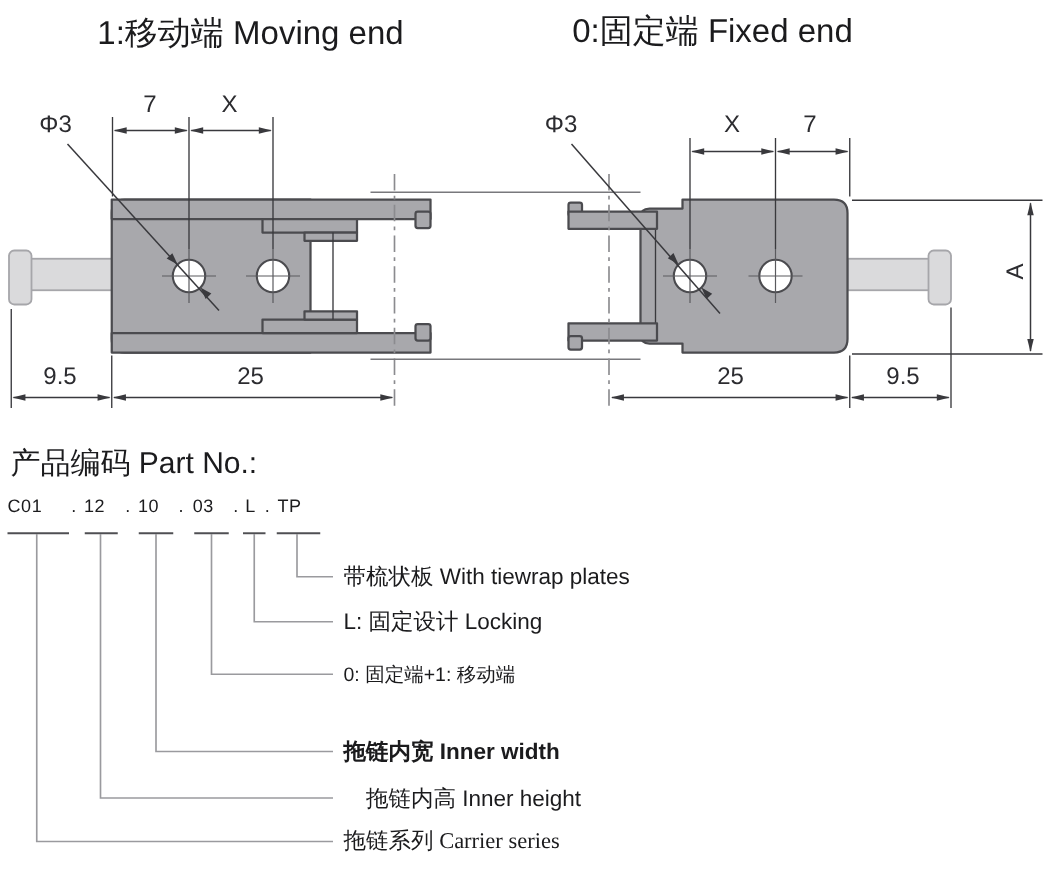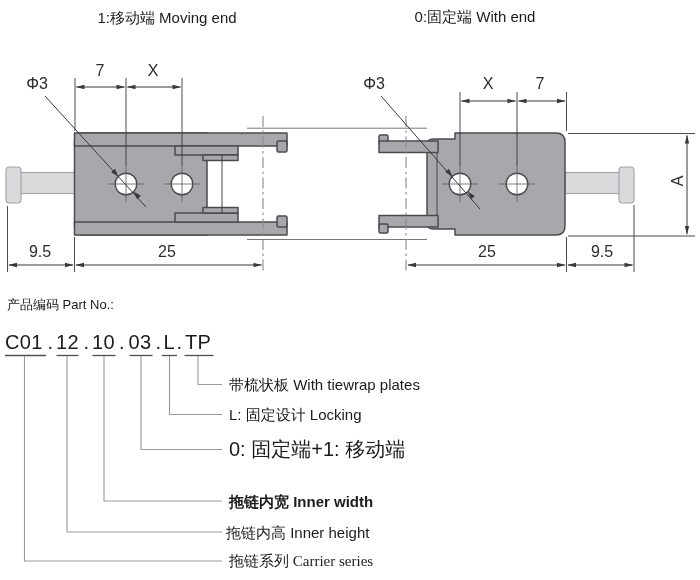--- a/index.html
+++ b/index.html
@@ -6,27 +6,27 @@
     --part-fill:#a8a8ac; --pin-fill:#dadadc; --outline:#4b4b4f;
     --dim:#39393d; --centerline:#8b8b8f; --callout:#9a9a9e; --text:#1b1b1d;
   }
   html,body{margin:0;padding:0;background:#ffffff;}
   .stage{
     position:relative;width:700px;height:580px;background:#ffffff;overflow:hidden;
     font-family:"Liberation Sans","DejaVu Sans",sans-serif;color:var(--text);
   }
   .stage svg{position:absolute;left:0;top:0;}
   .t{position:absolute;white-space:nowrap;line-height:1.15;}
-  .title{font-size:15px;font-weight:500;transform:translateX(-50%);}
+  .title{font-size:22px;font-weight:500;transform:translateX(-50%);}
   .dim{font-size:16px;color:#2c2c30;transform:translate(-50%,-50%);}
   .dim-a{font-size:16px;color:#2c2c30;transform:translate(-50%,-50%) rotate(-90deg);}
-  .heading{font-size:13px;}
-  .code-seg{font-size:20px;letter-spacing:.4px;}
+  .heading{font-size:20px;}
+  .code-seg{font-size:12px;letter-spacing:.4px;}
   .lbl{font-size:15px;}
-  .lbl2{font-size:20px;line-height:23px;text-align:right;}
+  .lbl2{font-size:13px;line-height:23px;text-align:right;}
   
   .part{fill:var(--part-fill);stroke:var(--outline);stroke-width:1.5;stroke-linejoin:round;}
   .pin{fill:var(--pin-fill);stroke:#a6a6aa;stroke-width:1.2;}
   .hole{fill:#ffffff;stroke:var(--outline);stroke-width:1.4;}
   .cross{stroke:#5a5a5e;stroke-width:.8;}
   .cl{stroke:var(--centerline);stroke-width:1.1;stroke-dasharray:11 3.5 2.5 3.5;}
   .thin{stroke:#78787c;stroke-width:1;}
   .ext{stroke:var(--dim);stroke-width:.9;}
   .dl{stroke:var(--dim);stroke-width:1;}
   .ldr{stroke:var(--dim);stroke-width:1;}
@@ -149,21 +149,21 @@
       <polyline class="co" points="198,356 198,384.5 222,384.5"></polyline>
       <polyline class="co" points="169.5,356 169.5,414.5 222,414.5"></polyline>
       <polyline class="co" points="141,356 141,449.5 222,449.5"></polyline>
       <polyline class="co" points="104,356 104,501 222,501"></polyline>
       <polyline class="co" points="67,356 67,532 222,532"></polyline>
       <polyline class="co" points="24.5,356 24.5,561 222,561"></polyline>
     </g>
   </svg>
 
   <div class="t title" style="left:167px;top:9px;">1:移动端 Moving end</div>
-  <div class="t title" style="left:475px;top:8px;">0:固定端 With end</div>
+  <div class="t title" style="left:475px;top:8px;">0:固定端 Fixed end</div>
 
   <div class="t dim" style="left:37px;top:84px;">Φ3</div>
   <div class="t dim" style="left:100px;top:71px;">7</div>
   <div class="t dim" style="left:153px;top:71px;">X</div>
   <div class="t dim" style="left:40px;top:252px;">9.5</div>
   <div class="t dim" style="left:167px;top:252px;">25</div>
 
   <div class="t dim" style="left:374px;top:84px;">Φ3</div>
   <div class="t dim" style="left:488px;top:84px;">X</div>
   <div class="t dim" style="left:540px;top:84px;">7</div>
@@ -186,16 +186,16 @@
     <span class="t code-seg" style="left:176.5px;top:331px;">.</span>
     <span class="t code-seg" style="left:185px;top:331px;">TP</span>
   </div>
 
   <div class="t lbl" style="left:229px;top:406px;">L: 固定设计 Locking</div>
   <div class="t lbl" style="left:229px;top:376px;">带梳状板 With tiewrap plates</div>
   <div class="t lbl2" style="left:229px;top:438px;">
     <div>0: 固定端+1: 移动端</div>
   </div>
   <div class="t lbl" style="left:229px;top:493px;font-weight:bold;">拖链内宽 Inner width</div>
-  <div class="t lbl" style="left:226px;top:524px;">拖链内高 Inner height</div>
+  <div class="t lbl" style="left:244px;top:524px;">拖链内高 Inner height</div>
   <div class="t lbl" style="left:229px;top:553px;font-family:Liberation Serif, serif;">拖链系列 Carrier series</div>
 
 </div>
 
 </body></html>

